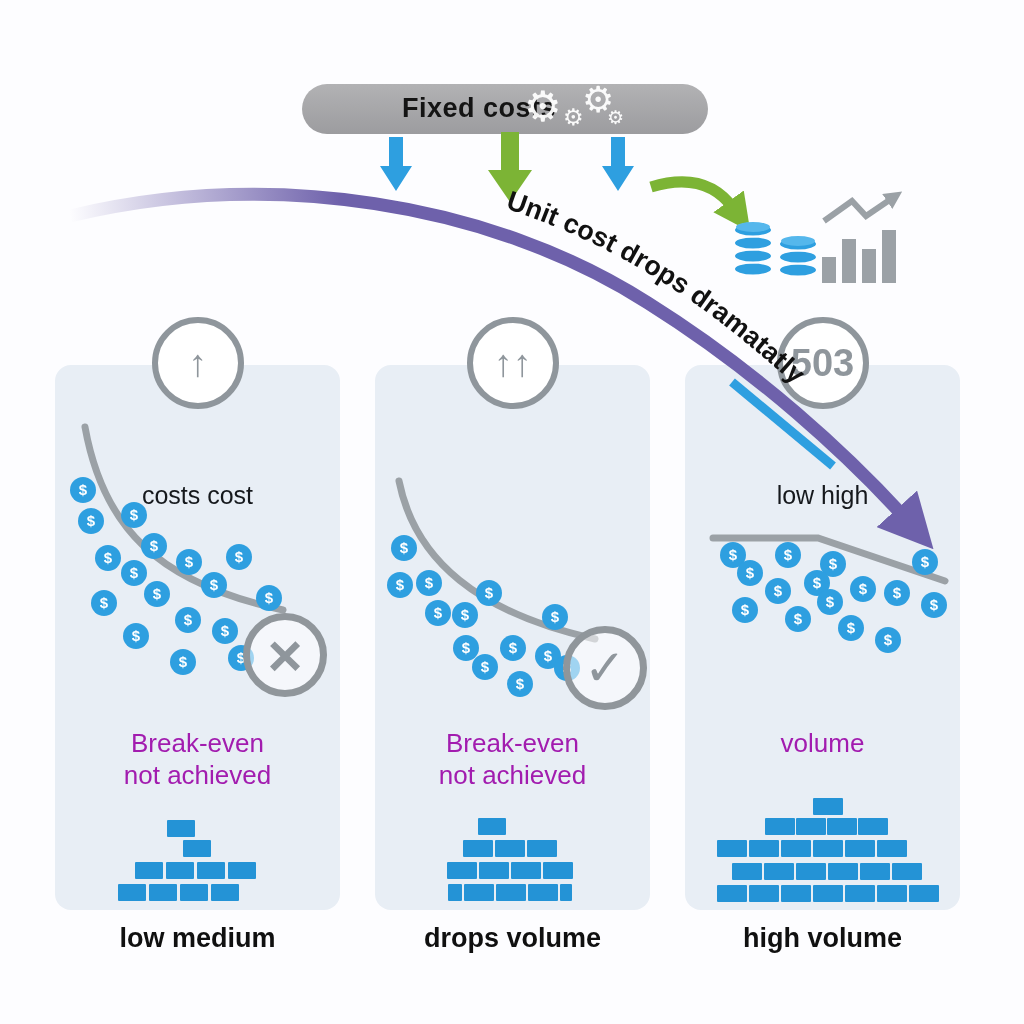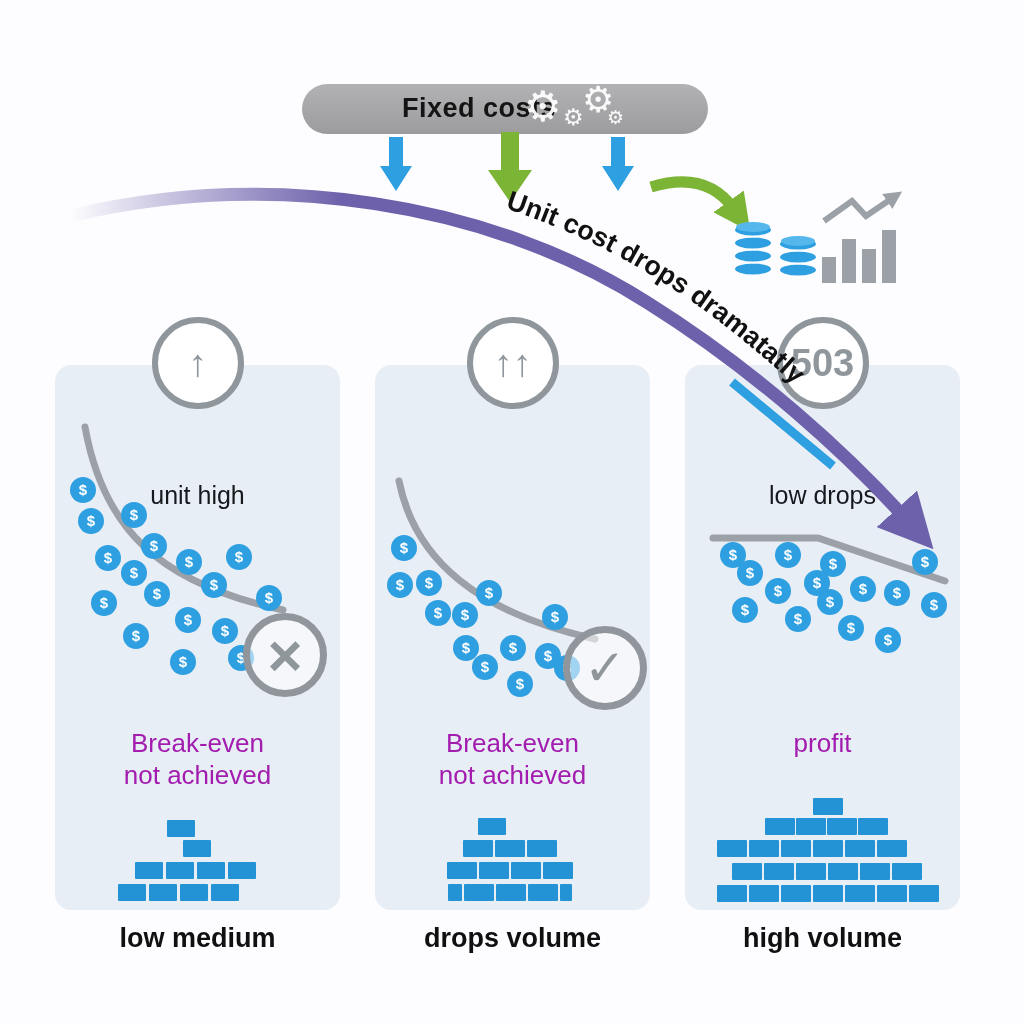--- a/index.html
+++ b/index.html
@@ -87,21 +87,21 @@
           <div class="coin" style="left: 146px; top: 207px;">$</div>
           <div class="coin" style="left: 89px; top: 216px;">$</div>
           <div class="coin" style="left: 36px; top: 225px;">$</div>
           <div class="coin" style="left: 201px; top: 220px;">$</div>
           <div class="coin" style="left: 120px; top: 242px;">$</div>
           <div class="coin" style="left: 157px; top: 253px;">$</div>
           <div class="coin" style="left: 68px; top: 258px;">$</div>
           <div class="coin" style="left: 173px; top: 280px;">$</div>
           <div class="coin" style="left: 115px; top: 284px;">$</div>
         </div>
-      <div class="cost-label">unit high</div>
+      <div class="cost-label">costs cost</div>
       <div class="outcome-circle oc1">
         <span>×</span>
       </div>
       <div class="status">
         <div>Break-even</div>
         <div>not achieved</div>
       </div>
       <div class="brick-layer">
           <div class="brick" style="left: 112px; top: 455px; width: 28px;"></div>
           <div class="brick" style="left: 128px; top: 475px; width: 28px;"></div>
@@ -185,24 +185,24 @@
           <div class="coin" style="left: 119px; top: 205px;">$</div>
           <div class="coin" style="left: 165px; top: 211px;">$</div>
           <div class="coin" style="left: 199px; top: 215px;">$</div>
           <div class="coin" style="left: 47px; top: 232px;">$</div>
           <div class="coin" style="left: 132px; top: 224px;">$</div>
           <div class="coin" style="left: 236px; top: 227px;">$</div>
           <div class="coin" style="left: 100px; top: 241px;">$</div>
           <div class="coin" style="left: 153px; top: 250px;">$</div>
           <div class="coin" style="left: 190px; top: 262px;">$</div>
         </div>
-      <div class="cost-label">low drops</div>
+      <div class="cost-label">low high</div>
 
       <div class="status">
-        <div>profit</div>
+        <div>volume</div>
         <div></div>
       </div>
       <div class="brick-layer">
           <div class="brick" style="left: 128px; top: 433px; width: 30px;"></div>
           <div class="brick" style="left: 80px; top: 453px; width: 30px;"></div>
           <div class="brick" style="left: 111px; top: 453px; width: 30px;"></div>
           <div class="brick" style="left: 142px; top: 453px; width: 30px;"></div>
           <div class="brick" style="left: 173px; top: 453px; width: 30px;"></div>
           <div class="brick" style="left: 32px; top: 475px; width: 30px;"></div>
           <div class="brick" style="left: 64px; top: 475px; width: 30px;"></div>

